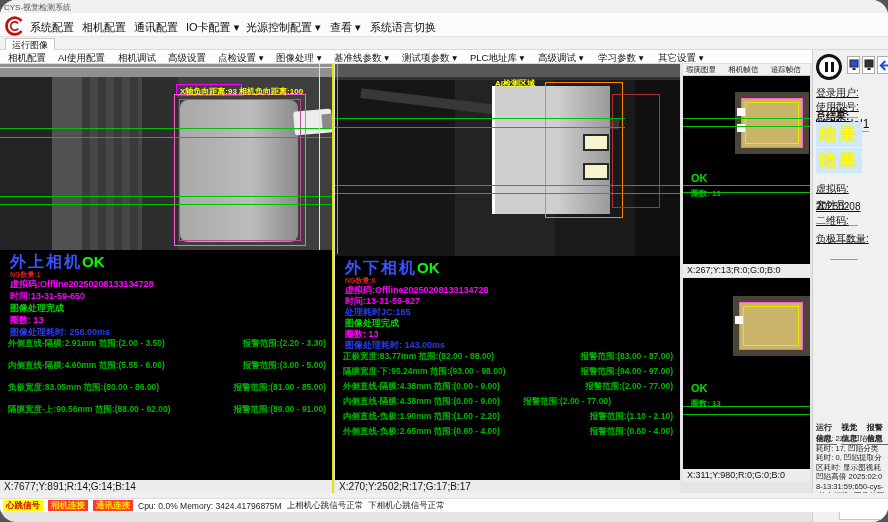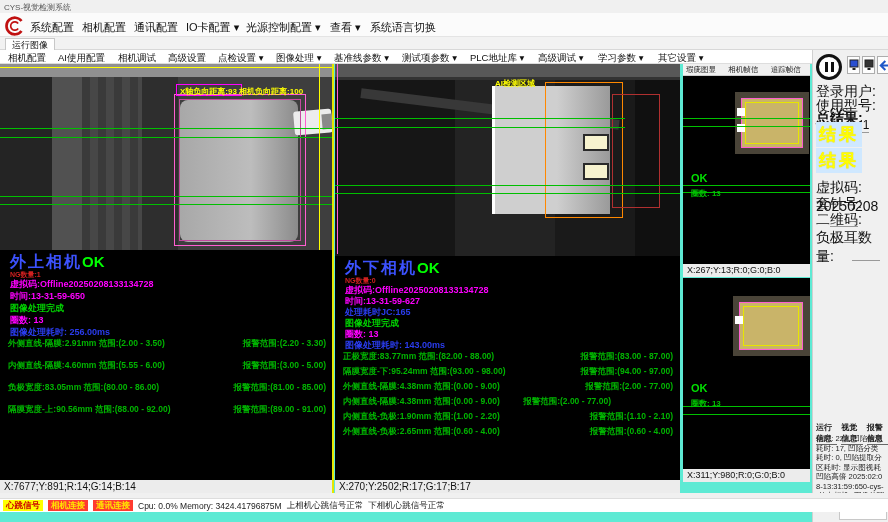--- a/index.html
+++ b/index.html
@@ -1,17 +1,17 @@
 <!DOCTYPE html>
 <html><head>
 <meta charset="utf-8">
 <style>
   html,body{margin:0;padding:0;background:#555;}
   *{box-sizing:border-box;font-family:"Liberation Sans",sans-serif;}
-  #app{position:relative;width:888px;height:522px;background:#5eead4;overflow:hidden;margin:0 auto;}
+  #app{position:relative;width:888px;height:522px;background:#e5e5e5;overflow:hidden;margin:0 auto;border-radius:16px;}
   .abs{position:absolute;}
   
   .titlebar{left:0;top:0;width:888px;height:13px;background:#f0f0f0;}
   .titletext{left:4px;top:2px;font-size:8px;color:#555;}
   .menubar{left:0;top:13px;width:888px;height:24px;background:#fbfbfb;border-bottom:1px solid #e4e4e4;}
   .logo{left:4px;top:16px;width:20px;height:20px;}
   .mi{top:20px;font-size:11px;color:#111;cursor:default;}
   .tabrow{left:0;top:37px;width:888px;height:13px;background:#f2f2f2;border-bottom:1px solid #d8d8d8;}
   .viewtab{left:5px;top:38px;height:12px;padding:0 6px;background:#fff;border:1px solid #c8c8c8;border-bottom:none;font-size:9px;color:#222;line-height:12px;}
   .toolbar{left:0;top:50px;width:812px;height:14px;background:#fff;border-bottom:1px solid #ddd;}
@@ -32,21 +32,21 @@
   .grn{font-size:9px;font-weight:bold;color:#00d200;}
   .blu{font-size:9px;font-weight:bold;color:#2a3cee;}
   .mrow{display:flex;justify-content:space-between;font-size:8.5px;font-weight:bold;color:#00b400;}
   .ytext{font-size:8px;font-weight:bold;color:#ffff00;}
   
   .thumbtabs{left:683px;top:64px;width:127px;height:12px;background:#f0f0f0;border-bottom:1px solid #ccc;font-size:7.5px;color:#222;display:flex;gap:6px;padding:1px 3px;}
   .tok{font-size:11px;font-weight:bold;color:#00e000;}
   .tnote{font-size:8px;font-weight:bold;color:#00c000;}
   
   .sidebar{left:812px;top:50px;width:76px;height:472px;background:#f0f0f0;border-left:1px solid #d0d0d0;}
-  .sb-lbl{font-size:14px;color:#111;}
+  .sb-lbl{font-size:10px;color:#111;text-decoration:underline;}
   .sb-val{font-size:12px;color:#111;border-bottom:1px solid #999;min-width:28px;display:inline-block;margin-left:14px;}
   .resultbox{background:#cfe8ff;color:#ffff00;font-size:17px;font-weight:bold;letter-spacing:3px;text-shadow:0 0 1px #e6c800;padding:1px 3px;}
   .btn{background:#fdfdfd;border:1px solid #adadad;display:flex;align-items:center;justify-content:center;}
   .infotabs{font-size:8px;font-weight:bold;color:#222;display:flex;gap:4px;}
   .infotabs span{border-bottom:1px solid #666;}
   .infobody{font-size:7.6px;color:#222;line-height:9.5px;word-break:break-all;}
   
   .statusbar{left:0;top:498px;width:888px;height:14px;background:#fff;border-top:1px solid #ddd;display:flex;align-items:center;gap:5px;padding-left:3px;}
   .badge{font-size:8.5px;font-weight:bold;padding:0 3px;line-height:11px;}
   .b-yellow{background:#ffff00;color:#cc0000;}

